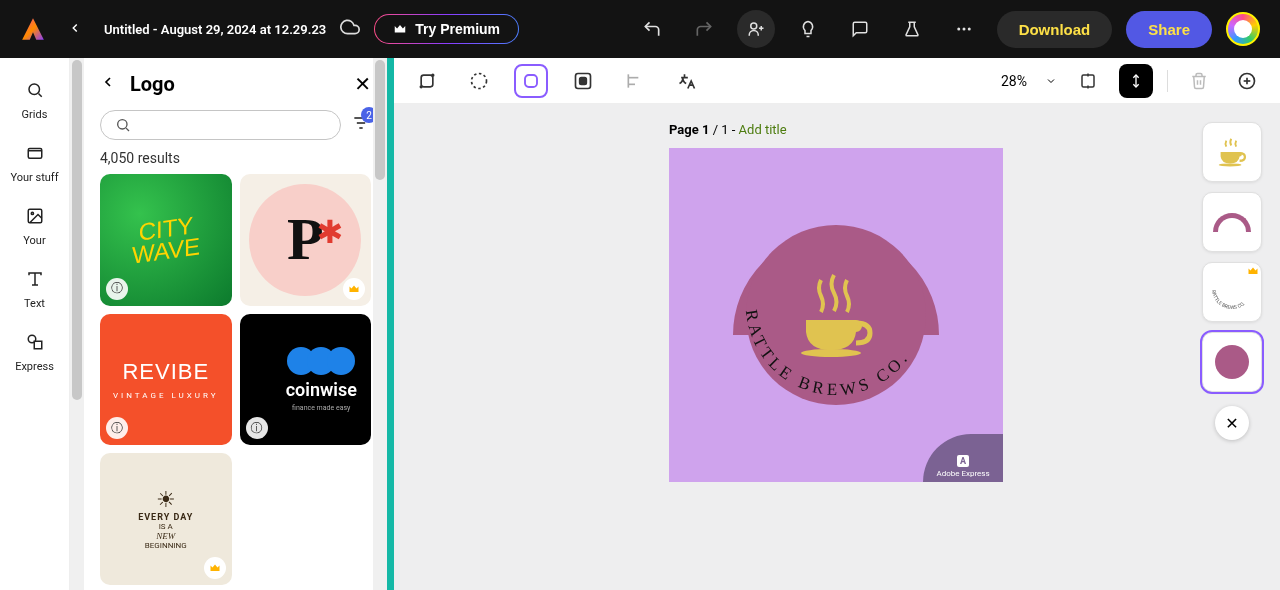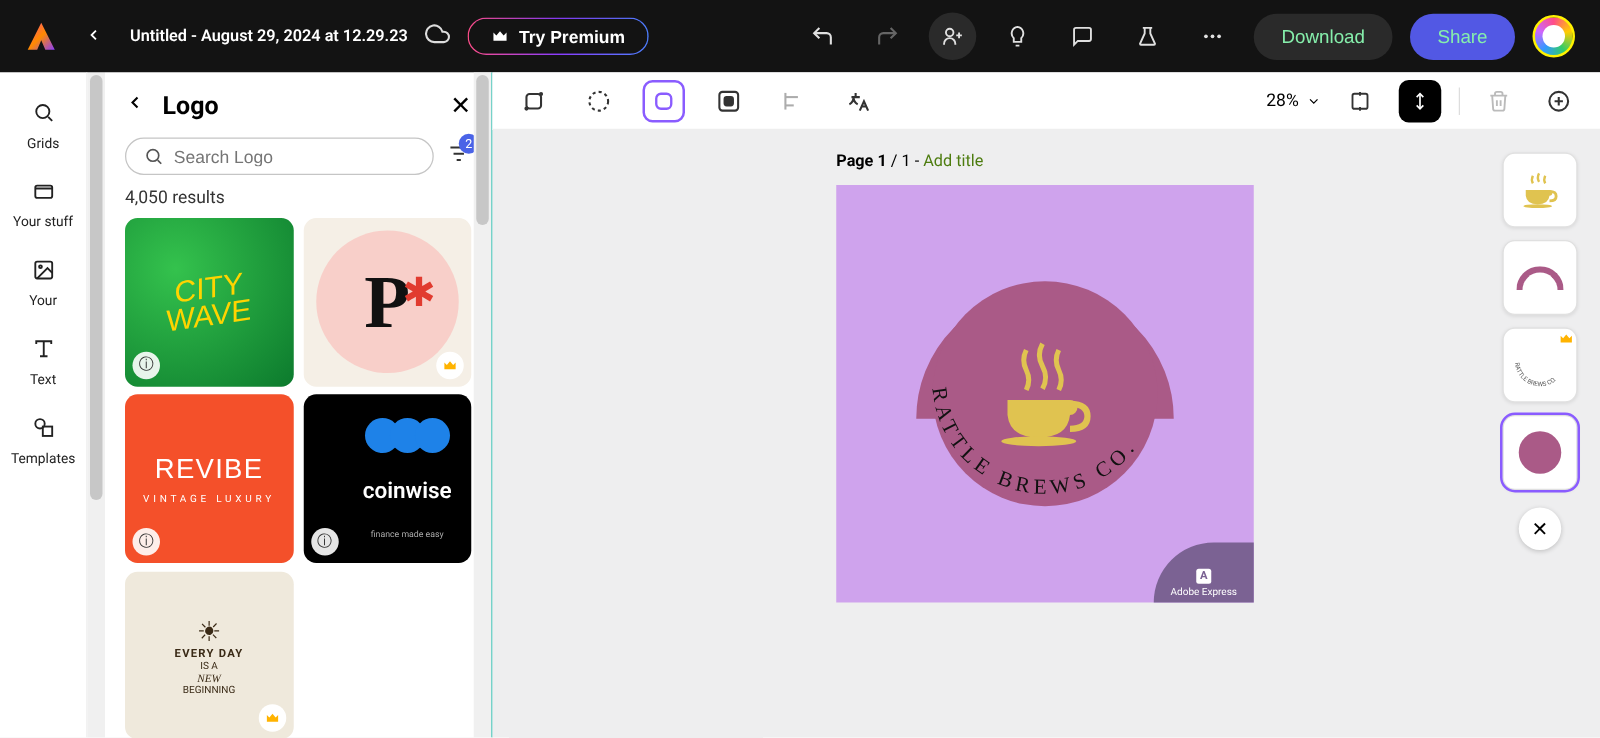--- a/index.html
+++ b/index.html
@@ -9,39 +9,39 @@
 .topbar { height:58px; background:#131313; display:flex; align-items:center; padding:0 20px; gap:14px; color:#fff; }
 .logo { width:26px; height:26px; }
 .back-arrow { color:#fff; font-size:16px; cursor:pointer; padding:4px 8px; }
 .doc-title { font-size:13px; font-weight:600; }
 .cloud-icon { color:#ddd; }
 .premium-btn { display:flex; align-items:center; gap:8px; border:1px solid transparent; border-radius:999px; padding:6px 18px; font-size:14px; font-weight:600; color:#fff; cursor:pointer;
   background:linear-gradient(#131313,#131313) padding-box, linear-gradient(90deg,#ff4d88,#8a3cff,#4d7fff) border-box; }
 .spacer { flex:1; }
 .topicon { width:38px; height:38px; border-radius:50%; display:flex; align-items:center; justify-content:center; cursor:pointer; color:#e0e0e0; }
 .topicon.circle { background:#2a2a2a; }
-.pill-btn { background:#2a2a2a; color:#86efac; border:none; border-radius:999px; padding:10px 22px; font-size:15px; font-weight:400; cursor:pointer; }
+.pill-btn { background:#2a2a2a; color:#fde047; border:none; border-radius:999px; padding:10px 22px; font-size:15px; font-weight:700; cursor:pointer; }
 .pill-btn.primary { background:#5258e4; }
 .avatar { width:34px; height:34px; border-radius:50%; background:conic-gradient(#ff4d88,#ffcc00,#33cc66,#3399ff,#cc66ff,#ff4d88); border:2px solid #fff200; position:relative; cursor:pointer; }
 .avatar::after{content:"";position:absolute;inset:6px;border-radius:50%;background:#fff;}
 
 
 .body { display:flex; height:532px; }
 
 
 .rail { width:70px; background:#fff; border-right:1px solid #eee; display:flex; flex-direction:column; align-items:center; padding-top:14px; gap:10px; font-size:11px; color:#222; }
 .rail-item { display:flex; flex-direction:column; align-items:center; gap:4px; cursor:pointer; padding:4px 0; width:100%; }
 .rail-item.active .ricon { background:#000; color:#fff; border-radius:8px; }
 .ricon { width:28px; height:28px; display:flex; align-items:center; justify-content:center; }
 
 
 .scrolltrack { width:14px; background:#f0f0f0; position:relative; }
 
 
-.panel { width:310px; background:#fff; border-right:1px solid #14b8a6; padding:14px 16px 0; display:flex; flex-direction:column; position:relative; }
+.panel { width:310px; background:#fff; border-right:7px solid #14b8a6; padding:14px 16px 0; display:flex; flex-direction:column; position:relative; }
 .panel-hdr { display:flex; align-items:center; gap:14px; margin-bottom:14px; }
 .panel-hdr h3 { font-size:20px; font-weight:700; }
 .hdr-close { margin-left:auto; font-size:20px; cursor:pointer; }
 .search-row { display:flex; align-items:center; gap:10px; margin-bottom:10px; }
 .search-box { flex:1; display:flex; align-items:center; border:1px solid #c5c5c5; border-radius:999px; padding:6px 14px; gap:8px; }
 .search-box input { border:none; outline:none; font-size:14px; flex:1; background:transparent; }
 .filter-wrap { position:relative; cursor:pointer; }
 .filter-badge { position:absolute; top:-6px; right:-6px; background:#4a63e7; color:#fff; border-radius:50%; width:16px; height:16px; font-size:10px; display:flex; align-items:center; justify-content:center; }
 .results-count { font-size:14px; color:#333; margin-bottom:8px; }
 .grid { display:grid; grid-template-columns:1fr 1fr; gap:8px; overflow:auto; }
@@ -55,39 +55,39 @@
 .tpl-p .circ { width:85%; height:85%; border-radius:50%; background:#f8cfc9; display:flex; align-items:center; justify-content:center; position:relative; }
 .tpl-p .circ span { font-family:Georgia,serif; font-size:60px; font-weight:700; color:#111; }
 .tpl-p .star { position:absolute; right:16%; top:26%; color:#e13b2f; font-size:32px; }
 .tpl-revibe { background:#f4502a; color:#fff; display:flex; flex-direction:column; gap:6px; }
 .tpl-revibe .t1 { font-family:"Arial Narrow",sans-serif; font-size:22px; letter-spacing:1px; font-weight:300; }
 .tpl-revibe .t2 { font-size:8px; letter-spacing:3px; }
 .tpl-poppy { background:#efe9dc; flex-direction:column; }
 .tpl-poppy .t1 { font-family:Georgia,serif; font-size:26px; font-weight:700; color:#111; }
 .tpl-poppy .flower{color:#e13b2f;}
 .tpl-poppy .t2 { font-size:7px; color:#333; }
-.tpl-coinwise { background:#000; color:#fff; flex-direction:column; gap:20px;padding-left:32px; }
+.tpl-coinwise { background:#000; color:#fff; flex-direction:column; gap:4px;padding-left:32px; }
 .tpl-coinwise .dots { display:flex; }
 .tpl-coinwise .dots span { width:28px; height:28px; border-radius:50%; background:#1e82e8; margin:0 -4px; }
 .tpl-coinwise .t1 { font-size:18px; font-weight:600; }
 .tpl-coinwise .t2 { font-size:7px; color:#aaa; }
 .tpl-everyday { background:#efe9dc; flex-direction:column; color:#3a2a16; }
 .tpl-everyday .sun { font-size:22px; }
 .tpl-everyday .t1 { font-size:9px; font-weight:700; letter-spacing:1px; }
 .tpl-everyday .t2 { font-size:8px; }
 .tpl-everyday .t3 { font-size:9px; font-style:italic; font-family:Georgia,serif; }
 
 
 .canvas-wrap { flex:1; background:#eeeeef; position:relative; }
 .toolbar-row { height:46px; background:#fff; display:flex; align-items:center; padding:0 16px; gap:18px; border-bottom:1px solid #eee; }
 .tb-ico { width:34px; height:34px; display:flex; align-items:center; justify-content:center; cursor:pointer; color:#333; border-radius:8px; }
 .tb-ico.selected { border:2px solid #8a5cff; color:#8a5cff; border-radius:8px; }
 .tb-ico.dark { background:#000; color:#fff; }
 .toolbar-right { margin-left:auto; display:flex; align-items:center; gap:14px; font-size:14px; }
-.zoom { display:flex; align-items:center; gap:6px; cursor:pointer; }
+.zoom { display:flex; align-items:center; gap:18px; cursor:pointer; }
 .trash { color:#bbb; }
 .divider-v { width:1px; height:22px; background:#ddd; }
 
 .page-label { position:absolute; top:64px; left:275px; font-size:13px; }
 .page-label .add { color:#4d7c0f; }
 
 .artboard { position:absolute; top:90px; left:275px; width:334px; height:334px; background:#cfa3ed; }
 .artboard .outer-arc { position:absolute; left:50%; top:50%; transform:translate(-50%,-50%); }
 .artboard .inner-circle { position:absolute; left:50%; top:50%; transform:translate(-50%,-50%); width:180px; height:180px; border-radius:50%; background:#aa5a87; display:flex; align-items:center; justify-content:center; }
 .cup { color:#e0c350; }
@@ -233,21 +233,21 @@
         </div>
         <span>Text</span>
       </div>
     <div class="rail-item">
         <div class="ricon">
           <svg width="18" height="18" viewBox="0 0 24 24" fill="none" stroke="currentColor" stroke-width="2">
             <circle cx="8" cy="8" r="5"></circle>
             <rect x="11" y="11" width="10" height="10"></rect>
           </svg>
         </div>
-        <span>Templates</span>
+        <span>Express</span>
       </div>
   </div>
 
   <div class="scrolltrack">
       <div style="width:10px;margin:2px;height:340px;background:#c7c7c7;border-radius:5px;"></div>
     </div>
 
   <div class="panel">
     <div class="panel-hdr">
       <div style="cursor:pointer"><svg width="16" height="16" viewBox="0 0 24 24" fill="none" stroke="currentColor" stroke-width="2.5">
@@ -255,21 +255,20 @@
           </svg></div>
       <h3>Logo</h3>
       <div class="hdr-close">✕</div>
     </div>
     <div class="search-row">
       <div class="search-box">
         <svg width="16" height="16" viewBox="0 0 24 24" fill="none" stroke="#555" stroke-width="2">
             <circle cx="11" cy="11" r="7"></circle>
             <line x1="21" y1="21" x2="16.65" y2="16.65"></line>
           </svg>
-        <input placeholder="Search Logo" style="">
       </div>
       <div class="filter-wrap">
         <svg width="20" height="20" viewBox="0 0 24 24" fill="none" stroke="#333" stroke-width="2">
             <line x1="4" y1="6" x2="20" y2="6"></line>
             <line x1="7" y1="12" x2="17" y2="12"></line>
             <line x1="10" y1="18" x2="14" y2="18"></line>
           </svg>
         <div class="filter-badge">2</div>
       </div>
     </div>

